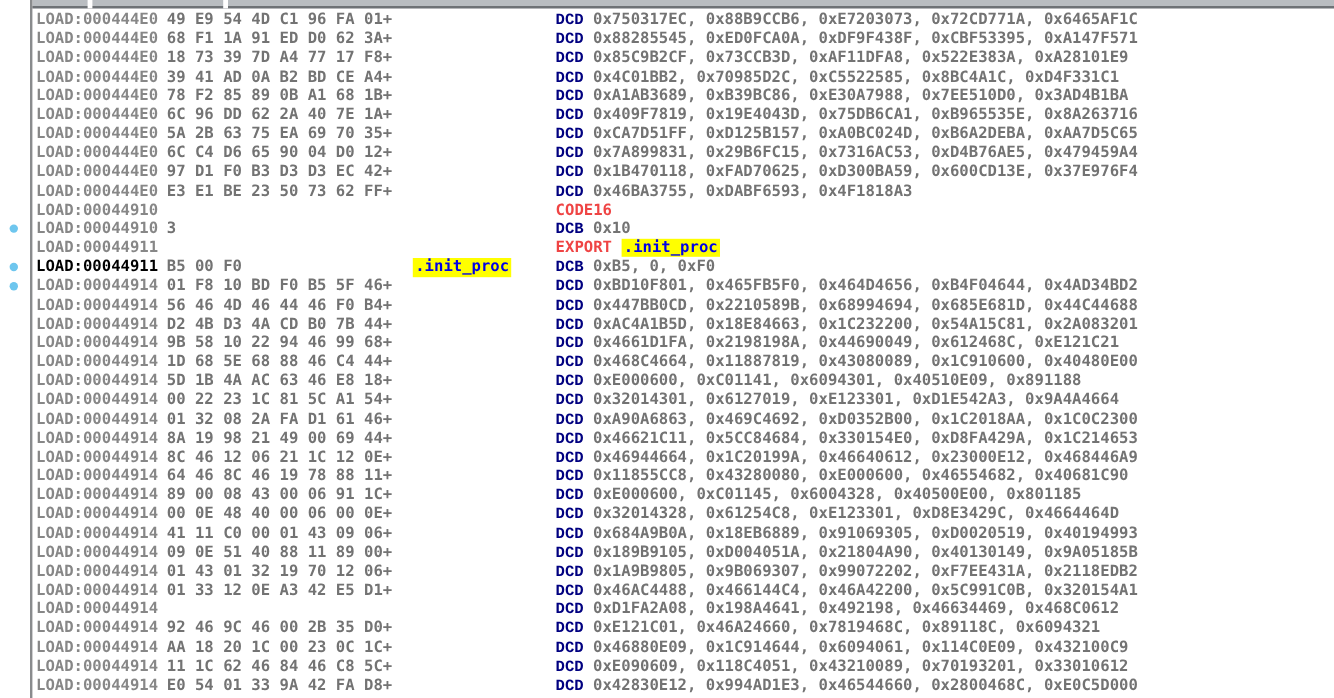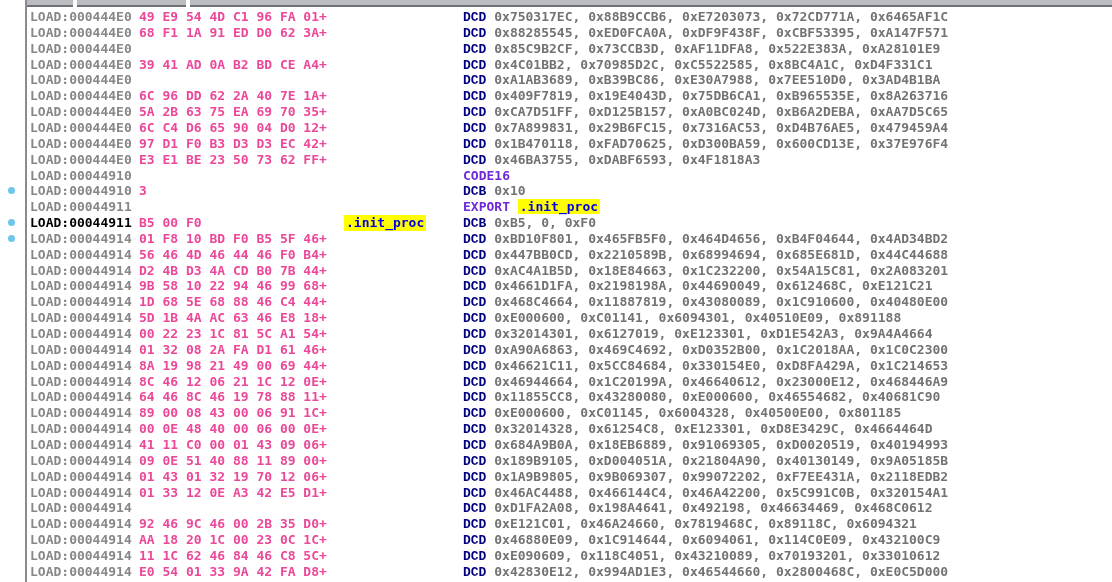--- a/index.html
+++ b/index.html
@@ -18,43 +18,43 @@
 
   #listing{position:absolute;top:0;left:0;right:0;bottom:0;}
 
   .line{position:absolute;left:0;right:0;height:16px;line-height:16px;
         font-size:13px;font-weight:bold;white-space:pre;}
   .bullet{position:absolute;left:8px;top:4px;width:7px;height:7px;border-radius:50%;
           background:#6ec6ee;}
   .addr{position:absolute;left:30px;}
   .addr-gray{color:#878787;}
   .addr-black{color:#000000;}
-  .bytes{position:absolute;left:139px;color:#ec4899;text-align:center;}
+  .bytes{position:absolute;left:139px;color:#737373;text-align:center;}
   .label{position:absolute;left:344px;}
   .disasm{position:absolute;left:463px;}
   .mn{color:#000080;font-family:Liberation Mono, monospace;}
-  .kw{color:#6d28d9;}
+  .kw{color:#ef4444;}
   .num{color:#737373;}
   .hl{color:#0000e8;background:#ffff00;padding:0 2px;}
 </style>
 </head>
 <body>
 
 <div class="screen">
   <div class="top-strip">
     <span class="notch n1"></span>
     <span class="notch n2"></span>
   </div>
   <div class="gutter-border"></div>
   <div id="listing">
       <div class="line" style="top: 9px;"><span class="addr addr-gray">LOAD:000444E0</span><span class="bytes">49 E9 54 4D C1 96 FA 01+</span><span class="disasm"><span class="mn">DCD</span> <span class="num">0x750317EC, 0x88B9CCB6, 0xE7203073, 0x72CD771A, 0x6465AF1C</span></span></div>
       <div class="line" style="top: 24.85px;"><span class="addr addr-gray">LOAD:000444E0</span><span class="bytes">68 F1 1A 91 ED D0 62 3A+</span><span class="disasm"><span class="mn">DCD</span> <span class="num">0x88285545, 0xED0FCA0A, 0xDF9F438F, 0xCBF53395, 0xA147F571</span></span></div>
-      <div class="line" style="top: 40.7px;"><span class="addr addr-gray">LOAD:000444E0</span><span class="disasm"><span class="mn">DCD</span> <span class="num">0x85C9B2CF, 0x73CCB3D, 0xAF11DFA8, 0x522E383A, 0xA28101E9</span></span></div>
+      <div class="line" style="top: 40.7px;"><span class="addr addr-gray">LOAD:000444E0</span><span class="bytes">18 73 39 7D A4 77 17 F8+</span><span class="disasm"><span class="mn">DCD</span> <span class="num">0x85C9B2CF, 0x73CCB3D, 0xAF11DFA8, 0x522E383A, 0xA28101E9</span></span></div>
       <div class="line" style="top: 56.55px;"><span class="addr addr-gray">LOAD:000444E0</span><span class="bytes">39 41 AD 0A B2 BD CE A4+</span><span class="disasm"><span class="mn">DCD</span> <span class="num">0x4C01BB2, 0x70985D2C, 0xC5522585, 0x8BC4A1C, 0xD4F331C1</span></span></div>
-      <div class="line" style="top: 72.4px;"><span class="addr addr-gray">LOAD:000444E0</span><span class="disasm"><span class="mn">DCD</span> <span class="num">0xA1AB3689, 0xB39BC86, 0xE30A7988, 0x7EE510D0, 0x3AD4B1BA</span></span></div>
+      <div class="line" style="top: 72.4px;"><span class="addr addr-gray">LOAD:000444E0</span><span class="bytes">78 F2 85 89 0B A1 68 1B+</span><span class="disasm"><span class="mn">DCD</span> <span class="num">0xA1AB3689, 0xB39BC86, 0xE30A7988, 0x7EE510D0, 0x3AD4B1BA</span></span></div>
       <div class="line" style="top: 88.25px;"><span class="addr addr-gray">LOAD:000444E0</span><span class="bytes">6C 96 DD 62 2A 40 7E 1A+</span><span class="disasm"><span class="mn">DCD</span> <span class="num">0x409F7819, 0x19E4043D, 0x75DB6CA1, 0xB965535E, 0x8A263716</span></span></div>
       <div class="line" style="top: 104.1px;"><span class="addr addr-gray">LOAD:000444E0</span><span class="bytes">5A 2B 63 75 EA 69 70 35+</span><span class="disasm"><span class="mn">DCD</span> <span class="num">0xCA7D51FF, 0xD125B157, 0xA0BC024D, 0xB6A2DEBA, 0xAA7D5C65</span></span></div>
       <div class="line" style="top: 119.95px;"><span class="addr addr-gray">LOAD:000444E0</span><span class="bytes">6C C4 D6 65 90 04 D0 12+</span><span class="disasm"><span class="mn">DCD</span> <span class="num">0x7A899831, 0x29B6FC15, 0x7316AC53, 0xD4B76AE5, 0x479459A4</span></span></div>
       <div class="line" style="top: 135.8px;"><span class="addr addr-gray">LOAD:000444E0</span><span class="bytes">97 D1 F0 B3 D3 D3 EC 42+</span><span class="disasm"><span class="mn">DCD</span> <span class="num">0x1B470118, 0xFAD70625, 0xD300BA59, 0x600CD13E, 0x37E976F4</span></span></div>
       <div class="line" style="top: 151.65px;"><span class="addr addr-gray">LOAD:000444E0</span><span class="bytes">E3 E1 BE 23 50 73 62 FF+</span><span class="disasm"><span class="mn">DCD</span> <span class="num">0x46BA3755, 0xDABF6593, 0x4F1818A3</span></span></div>
       <div class="line" style="top: 167.5px;"><span class="addr addr-gray">LOAD:00044910</span><span class="disasm"><span class="kw">CODE16</span></span></div>
       <div class="line" style="top: 183.35px;"><span class="bullet"></span><span class="addr addr-gray">LOAD:00044910</span><span class="bytes">3</span><span class="disasm"><span class="mn">DCB</span> <span class="num">0x10</span></span></div>
       <div class="line" style="top: 199.2px;"><span class="addr addr-gray">LOAD:00044911</span><span class="disasm"><span class="kw">EXPORT</span> <span class="hl">.init_proc</span></span></div>
       <div class="line" style="top: 215.05px;"><span class="bullet"></span><span class="addr addr-black">LOAD:00044911</span><span class="bytes">B5 00 F0</span><span class="label hl">.init_proc</span><span class="disasm"><span class="mn">DCB</span> <span class="num">0xB5, 0, 0xF0</span></span></div>
       <div class="line" style="top: 230.9px;"><span class="bullet"></span><span class="addr addr-gray">LOAD:00044914</span><span class="bytes">01 F8 10 BD F0 B5 5F 46+</span><span class="disasm"><span class="mn">DCD</span> <span class="num">0xBD10F801, 0x465FB5F0, 0x464D4656, 0xB4F04644, 0x4AD34BD2</span></span></div>

